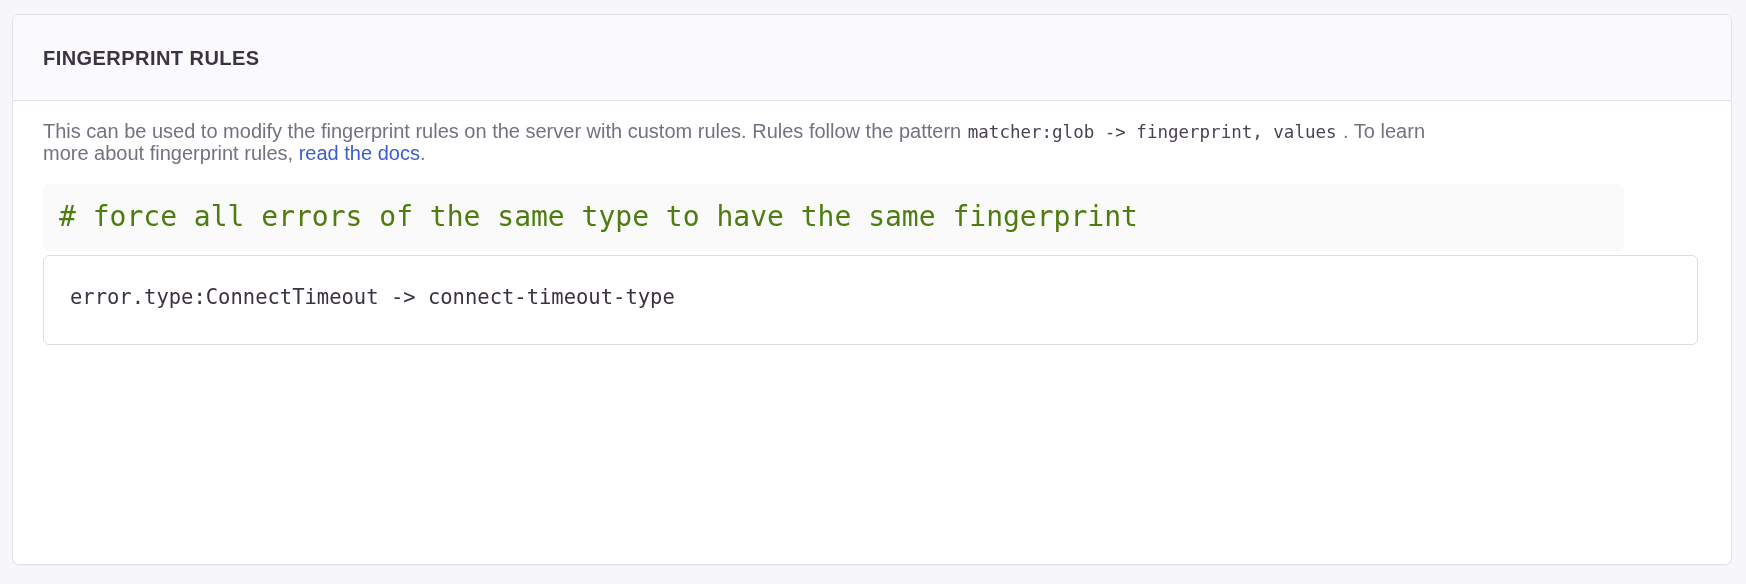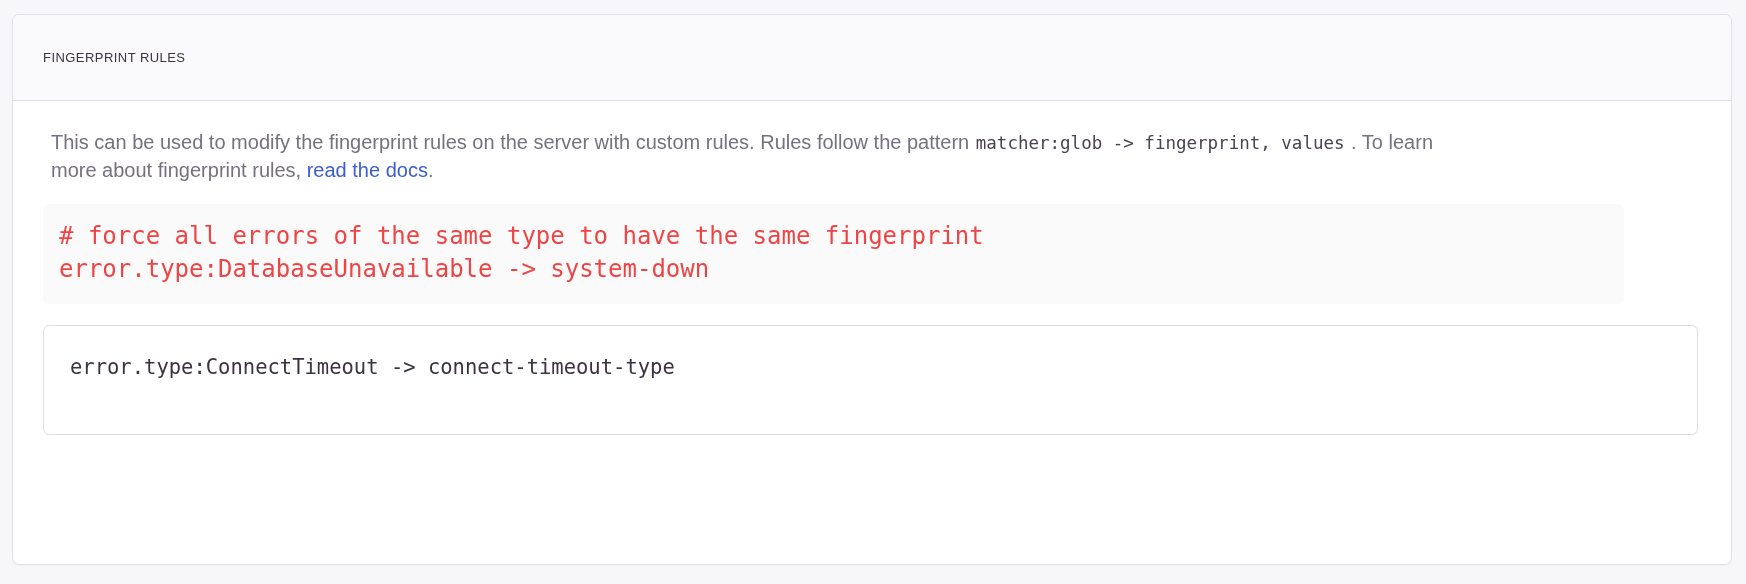--- a/index.html
+++ b/index.html
@@ -33,37 +33,37 @@
     height: 86px;
     box-sizing: border-box;
     background: #fafafc;
     border-bottom: 1px solid #e0e0e8;
     display: flex;
     align-items: center;
     padding: 0 30px;
   }
 
   .panel-title {
-    font-size: 13px;
-    font-weight: normal;
+    font-size: 20px;
+    font-weight: bold;
     letter-spacing: 0.45px;
     color: #3b3242;
     text-transform: uppercase;
     line-height: 1;
   }
 
   .panel-body {
     padding: 20px 30px 0 30px;
   }
 
   .description {
     font-size: 20px;
-    line-height: 27px;
+    line-height: 21px;
     color: #76707f;
-    margin: 8px;
+    margin: 0;
     max-width: 1420px;
   }
 
   .description a.docs-link {
     color: #3b5dd0;
     text-decoration: none;
   }
 
   code.inline-code {
     font-family: "DejaVu Sans Mono", "Liberation Mono", monospace;
@@ -78,32 +78,32 @@
     margin-top: 20px;
     background: #fafafa;
     border-radius: 6px;
     padding: 16px 16px 18px 16px;
     width: 1581px;
     box-sizing: border-box;
   }
 
   .example-line {
     font-family: "DejaVu Sans Mono", "Liberation Mono", monospace;
-    font-size: 24px;
+    font-size: 28px;
     line-height: 33px;
-    color: #ef4444;
+    color: #4d7c0f;
     white-space: pre;
     margin: 0;
   }
 
   .rules-input {
     display: block;
-    margin-top: 21px;
+    margin-top: 4px;
     width: 1655px;
-    height: 110px;
+    height: 90px;
     box-sizing: border-box;
     background: #ffffff;
     border: 1px solid #dededf;
     border-radius: 6px;
     padding: 26px 18px 18px 26px;
     font-family: "DejaVu Sans Mono", "Liberation Mono", monospace;
     font-size: 20.5px;
     line-height: 30px;
     color: #3b3242;
     resize: none;
@@ -122,19 +122,18 @@
   </div>
 
   <div class="panel-body">
 
     <p class="description">
       <span>This can be used to modify the fingerprint rules on the server with custom rules. Rules follow the pattern </span><code class="inline-code">matcher:glob -&gt; fingerprint, values</code><span> . To learn more about fingerprint rules, </span><a href="#" class="docs-link">read the docs</a><span>.</span>
     </p>
 
     <div class="example-block">
       <div class="example-line"># force all errors of the same type to have the same fingerprint</div>
-      <div class="example-line">error.type:DatabaseUnavailable -&gt; system-down</div>
     </div>
 
     <textarea class="rules-input" spellcheck="false" placeholder="" style="">error.type:ConnectTimeout -&gt; connect-timeout-type</textarea>
 
   </div>
 </div>
 
 </body></html>

